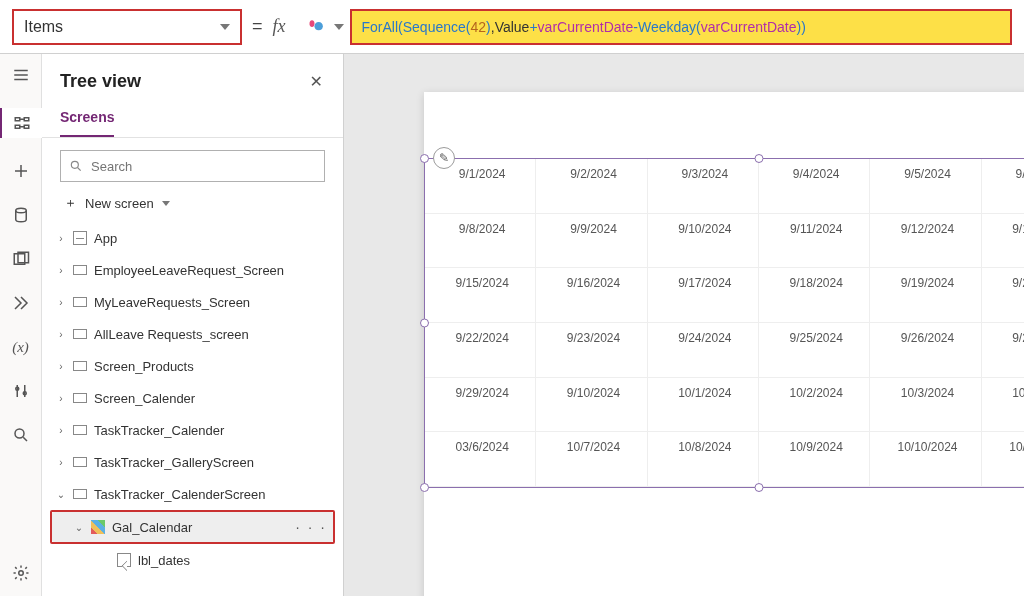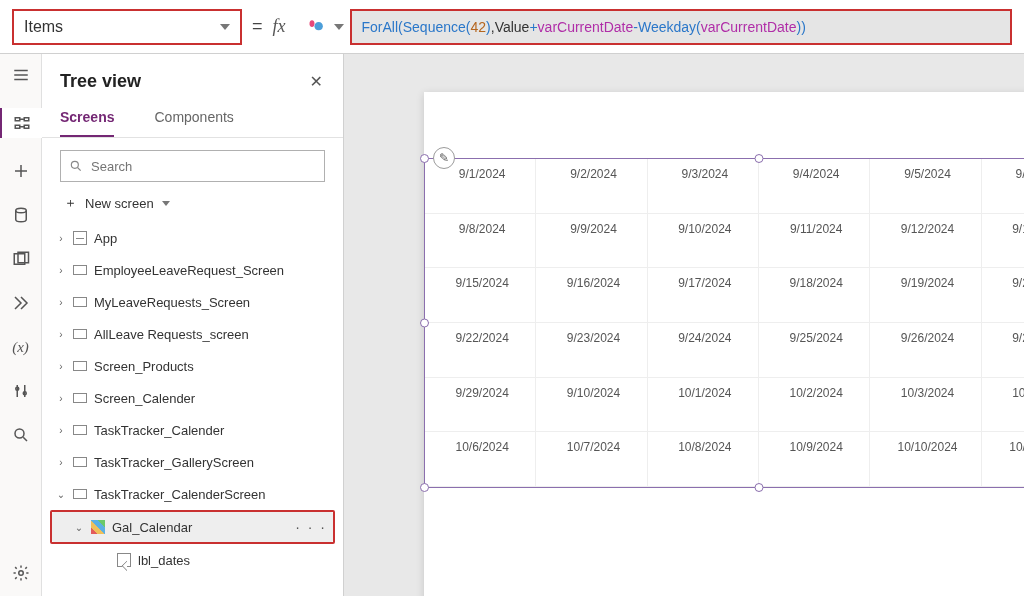--- a/index.html
+++ b/index.html
@@ -35,21 +35,21 @@
   .copilot-icon svg { width:20px; height:20px;}
   .formula-input {
     flex: 1;
     height: 36px;
     border: 2px solid #c93030;
     padding: 0 10px;
     display: flex;
     align-items: center;
     font-family: Consolas, monospace;
     font-size: 14px;
-    background:#e5e5e5;
+    background:#fde047;
   }
   .tok-fn { color: #2a77c9; }
   .tok-paren { color: #2a77c9; }
   .tok-num { color: #b5651d; }
   .tok-op { color: #2a77c9; }
   .tok-id { color: #b02ea8; }
   .tok-plain { color: #333; }
 
   
   .main { display:flex; height: calc(596px - 54px); }
@@ -332,21 +332,20 @@
       </div>
   </div>
 
   <div class="tree-panel">
     <div class="tree-header">
       <span class="tree-title">Tree view</span>
       <span class="tree-close">✕</span>
     </div>
     <div class="tree-tabs">
       <div class="tree-tab active">Screens</div>
-      <div class="tree-tab">Components</div>
     </div>
     <div class="tree-search-wrap">
       <div class="tree-search">
         <svg viewBox="0 0 24 24" width="14" height="14" fill="none" stroke="#888" stroke-width="2">
             <circle cx="10" cy="10" r="6"></circle>
             <path d="M15 15l5 5"></path>
           </svg>
         <input type="text" placeholder="Search" style="">
       </div>
     </div>
@@ -473,21 +472,21 @@
             <div class="cal-cell">9/24/2024</div>
             <div class="cal-cell">9/25/2024</div>
             <div class="cal-cell">9/26/2024</div>
             <div class="cal-cell">9/27/2024</div>
             <div class="cal-cell">9/29/2024</div>
             <div class="cal-cell">9/10/2024</div>
             <div class="cal-cell">10/1/2024</div>
             <div class="cal-cell">10/2/2024</div>
             <div class="cal-cell">10/3/2024</div>
             <div class="cal-cell">10/4/2024</div>
-            <div class="cal-cell">10/6/2024</div>
+            <div class="cal-cell">03/6/2024</div>
             <div class="cal-cell">10/7/2024</div>
             <div class="cal-cell">10/8/2024</div>
             <div class="cal-cell">10/9/2024</div>
             <div class="cal-cell">10/10/2024</div>
             <div class="cal-cell">10/11/2024</div>
           </div>
       </div>
     </div>
   </div>
 

